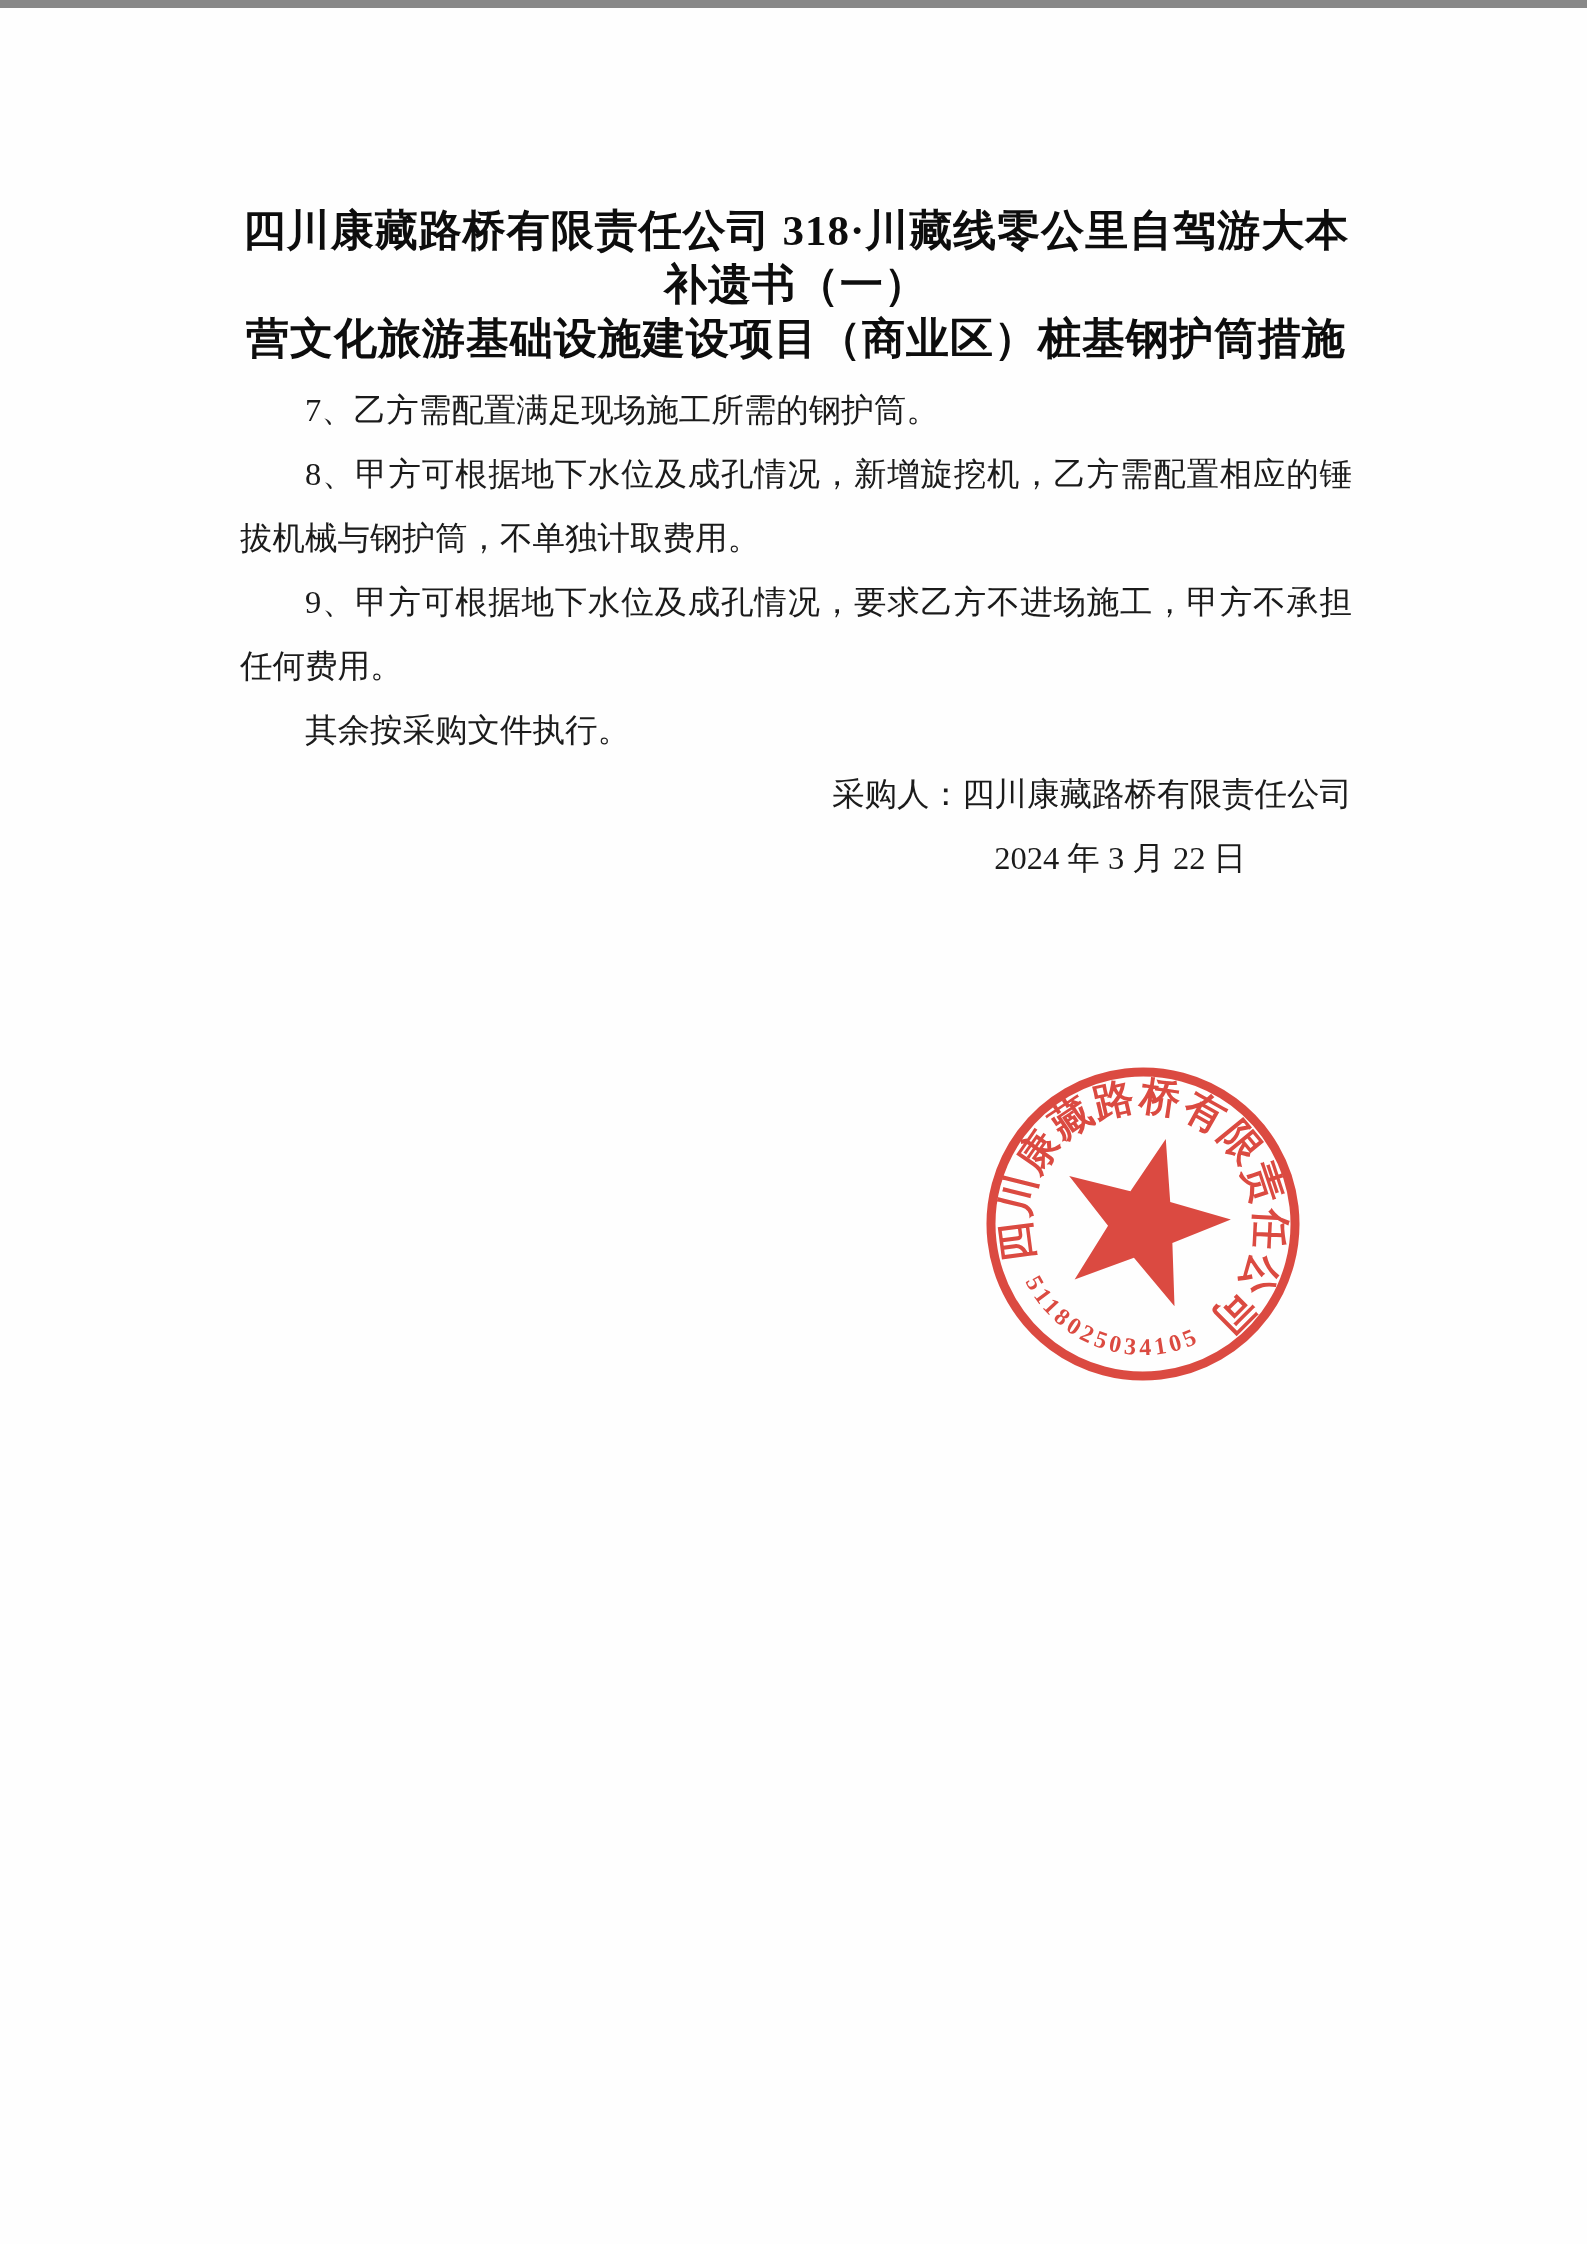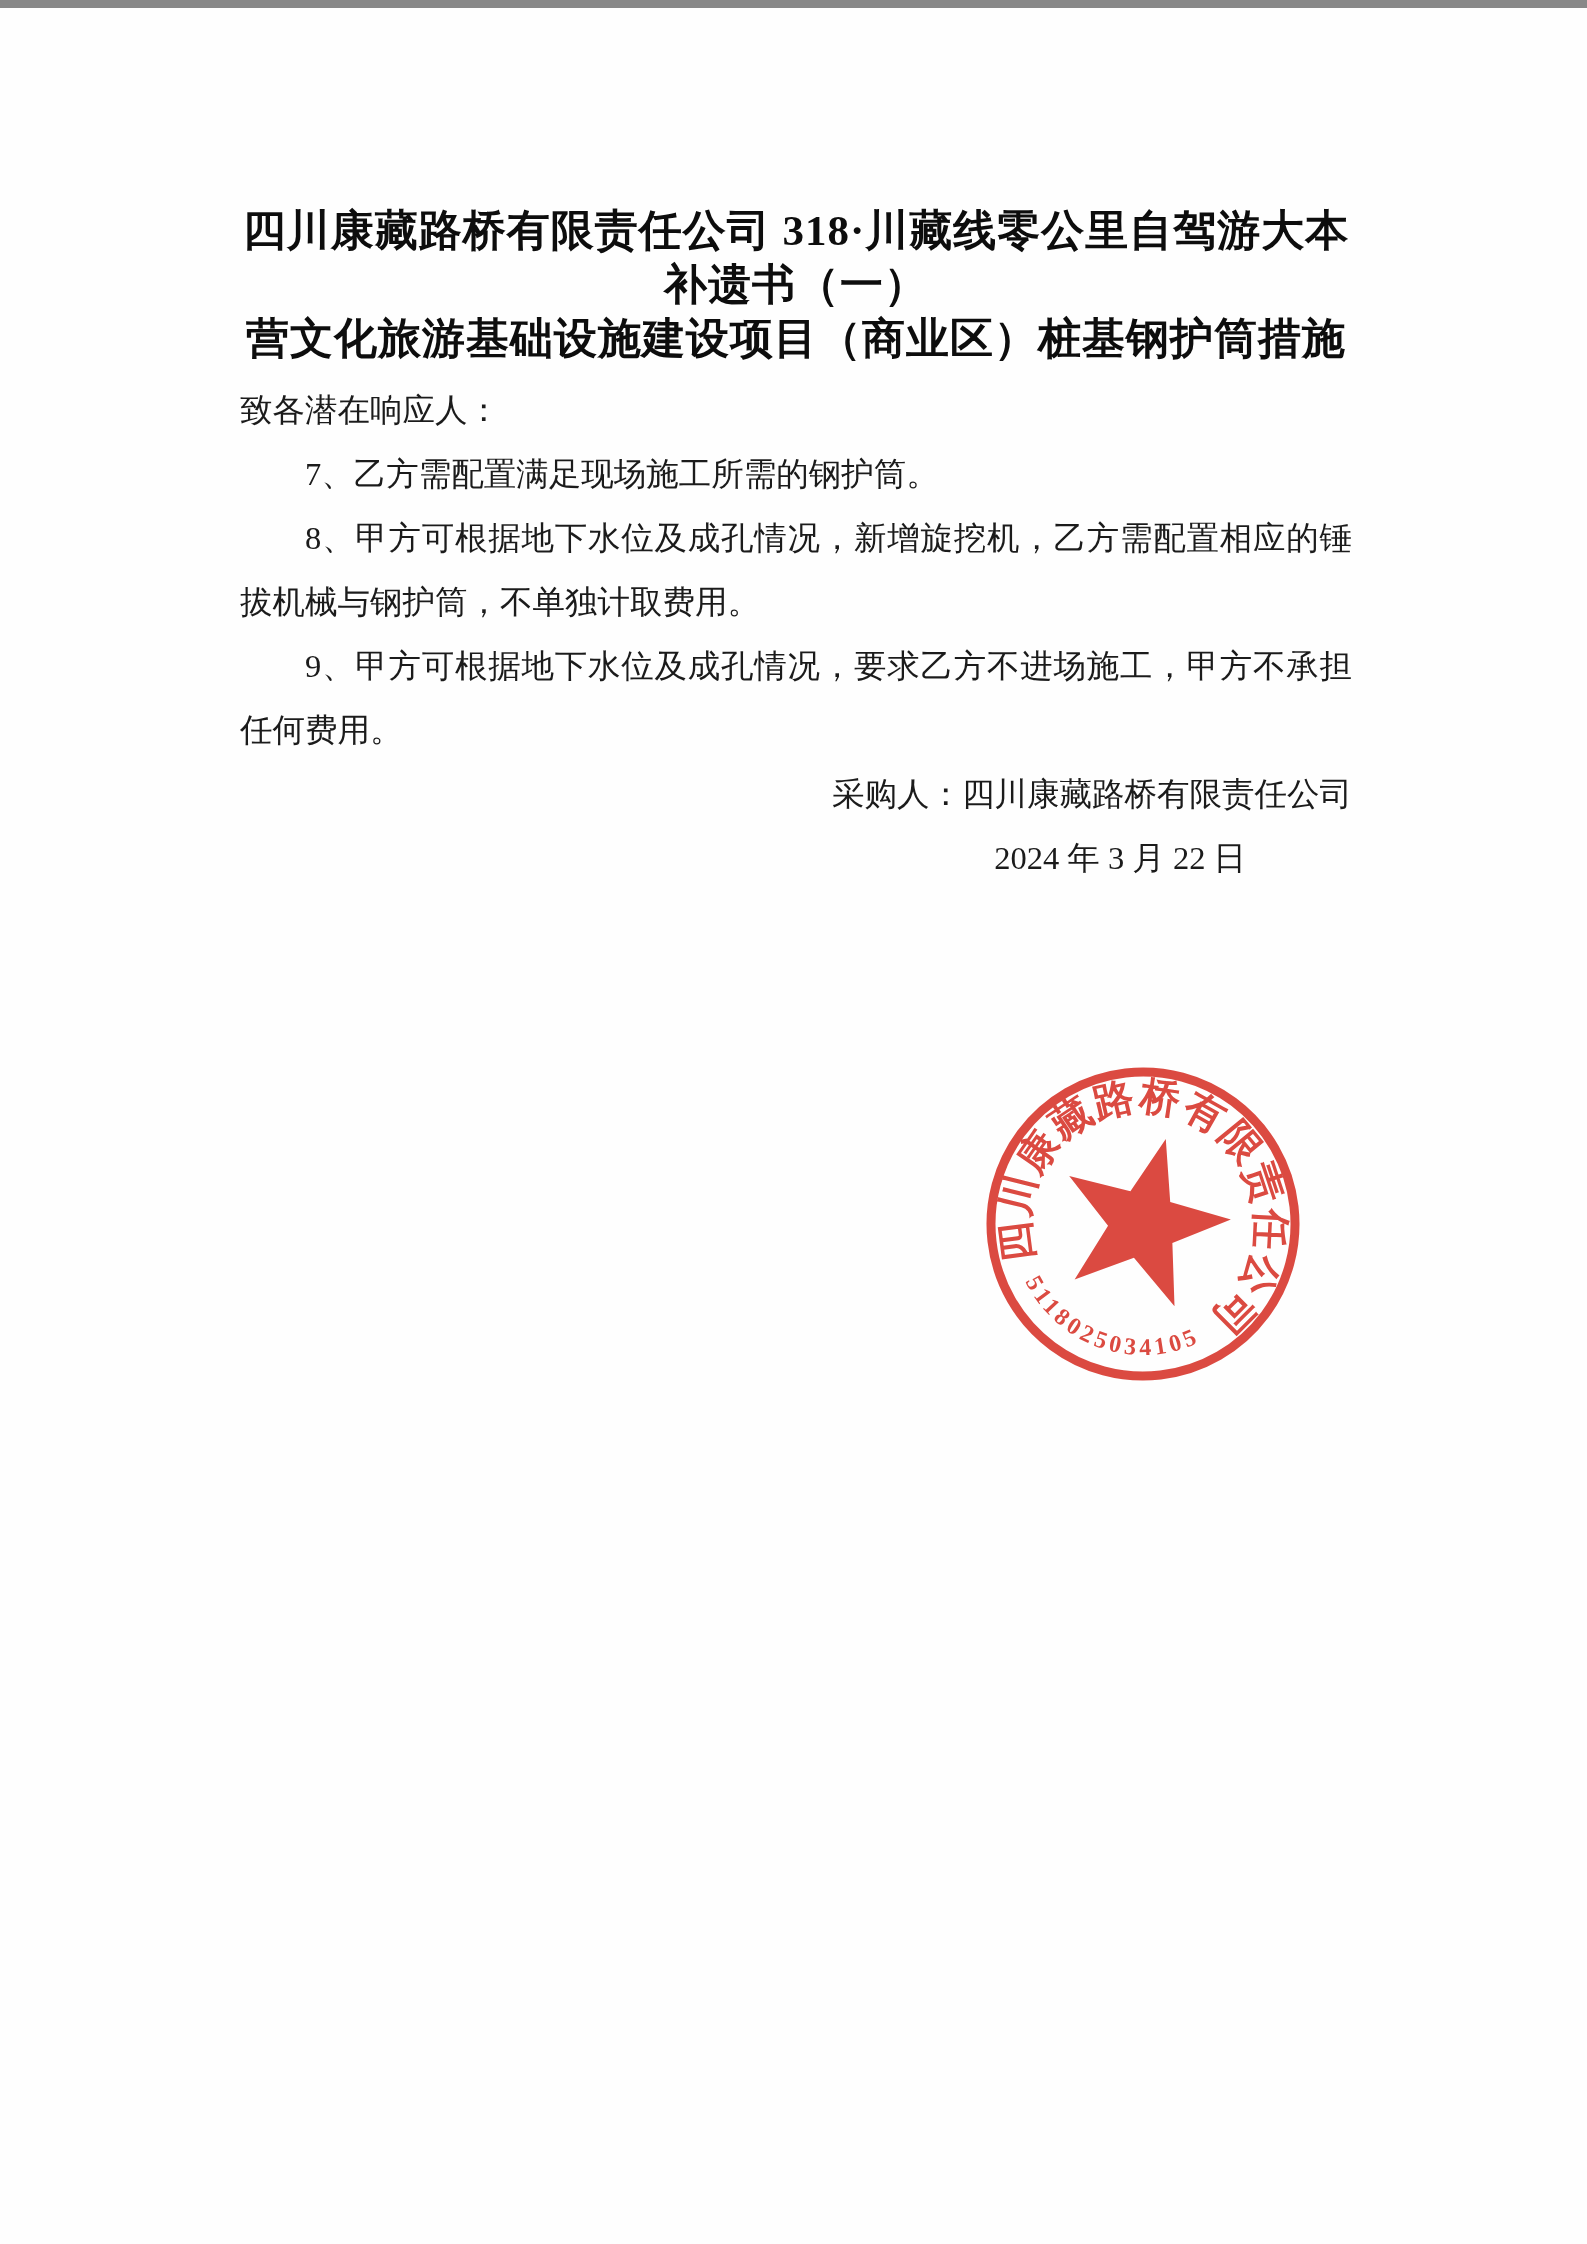--- a/index.html
+++ b/index.html
@@ -52,24 +52,24 @@
 <div class="page">
   <div class="content">
 
     <div class="title">
       <div>四川康藏路桥有限责任公司 318·川藏线零公里自驾游大本</div>
       <div>补遗书（一）</div>
       <div>营文化旅游基础设施建设项目（商业区）桩基钢护筒措施</div>
     </div>
 
     <div class="body-text">
-      <p class="no-indent">致各潜在响应人：</p>
       <p>7、乙方需配置满足现场施工所需的钢护筒。</p>
       <p>8、甲方可根据地下水位及成孔情况，新增旋挖机，乙方需配置相应的锤拔机械与钢护筒，不单独计取费用。</p>
       <p>9、甲方可根据地下水位及成孔情况，要求乙方不进场施工，甲方不承担任何费用。</p>
+      <p>其余按采购文件执行。</p>
 
       <p class="sig-buyer">采购人：四川康藏路桥有限责任公司</p>
       <p class="sig-date">2024 年 3 月 22 日</p>
     </div>
   </div>
 
   <svg class="stamp" viewBox="0 0 340 340" xmlns="http://www.w3.org/2000/svg">
     <defs>
       <path id="arcTop" d="M 76.6 235.4 A 114 114 0 1 1 263.4 235.4" fill="none"></path>
       <path id="arcBottom" d="M 66.1 249.8 A 131 131 0 0 0 273.9 249.8" fill="none"></path>

